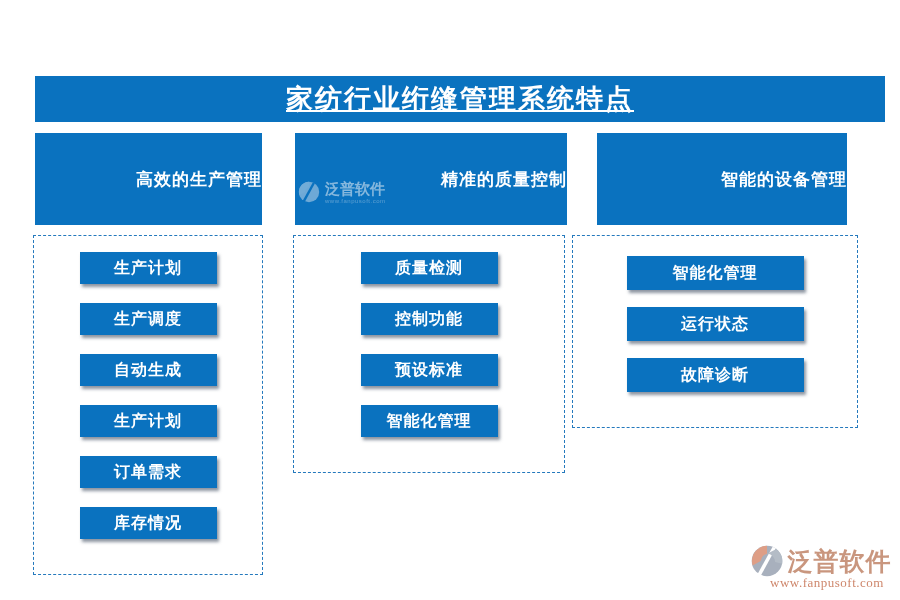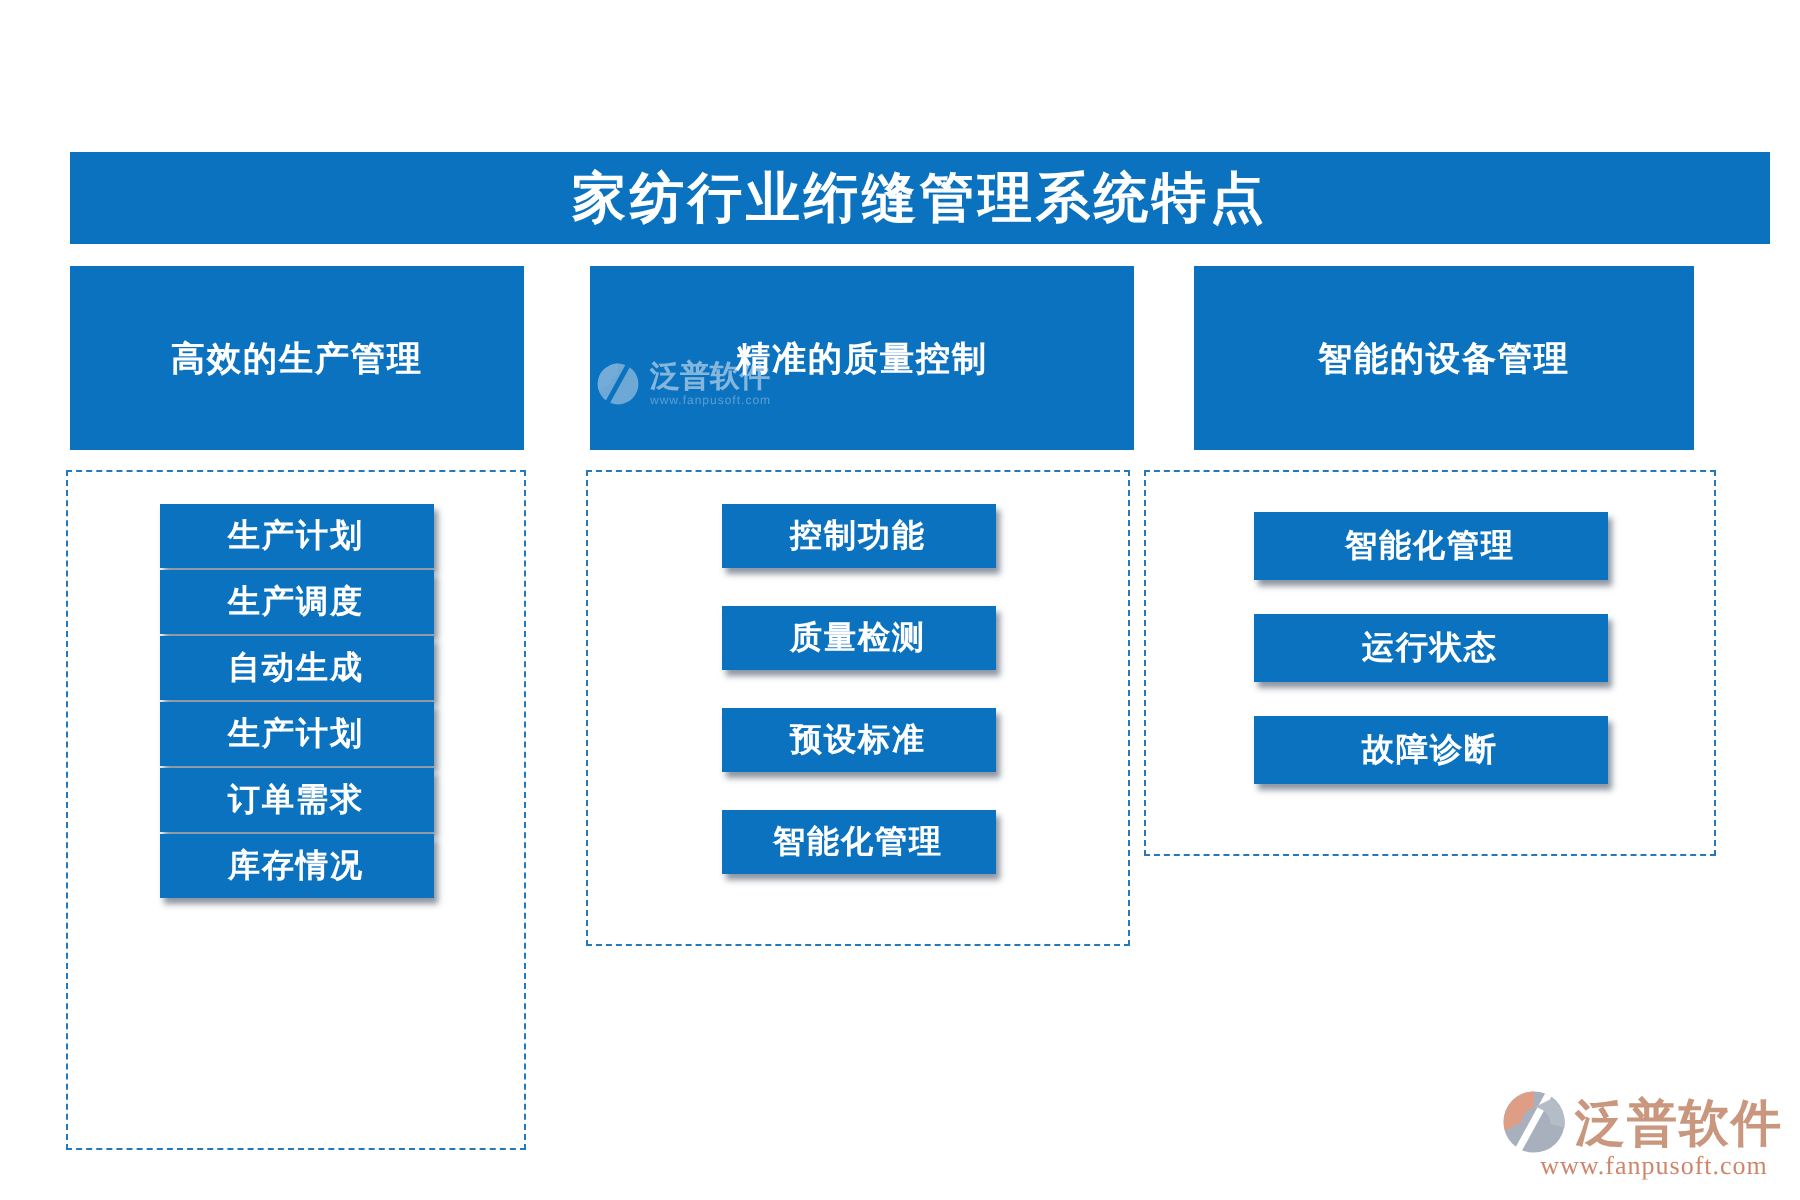--- a/index.html
+++ b/index.html
@@ -21,40 +21,41 @@
 
   
   .title-bar{
     position:absolute;left:35px;top:76px;width:850px;height:46px;
     background:var(--primary-blue);
     display:flex;align-items:center;justify-content:center;
   }
   .title-bar h1{
     color:#fff;font-size:27px;font-weight:bold;letter-spacing:2px;
     font-family:"DejaVu Sans","Liberation Sans",sans-serif;
+    text-decoration:underline;
   }
 
   
   .col-header{
     position:absolute;top:133px;height:92px;
     background:var(--primary-blue);
-    display:flex;align-items:center;justify-content:center;
+    display:flex;align-items:center;justify-content:flex-end;
     color:#fff;font-size:17px;font-weight:bold;letter-spacing:1px;
   }
   .col-header.h1{left:35px;width:227px;}
   .col-header.h2{left:295px;width:272px;}
   .col-header.h3{left:597px;width:250px;}
 
   
   .feature-box{
     position:absolute;top:235px;
     border:1px dashed var(--dashed-border);
     display:flex;flex-direction:column;align-items:center;
   }
-  .feature-box.b1{left:33px;width:230px;height:340px;padding-top:16px;gap:1px;}
+  .feature-box.b1{left:33px;width:230px;height:340px;padding-top:16px;gap:19px;}
   .feature-box.b2{left:293px;width:272px;height:238px;padding-top:16px;gap:19px;}
   .feature-box.b3{left:572px;width:286px;height:193px;padding-top:20px;gap:17px;}
 
   .feature-btn{
     background:var(--primary-blue);
     color:#fff;font-size:16px;font-weight:bold;letter-spacing:1px;
     display:flex;align-items:center;justify-content:center;
     width:137px;height:32px;flex:0 0 auto;
     box-shadow:2px 3px 3px rgba(30,45,70,.5);
   }
@@ -127,22 +128,22 @@
   <div class="feature-box b1">
     <div class="feature-btn">生产计划</div>
     <div class="feature-btn">生产调度</div>
     <div class="feature-btn">自动生成</div>
     <div class="feature-btn">生产计划</div>
     <div class="feature-btn">订单需求</div>
     <div class="feature-btn">库存情况</div>
   </div>
 
   <div class="feature-box b2">
+    <div class="feature-btn">质量检测</div>
     <div class="feature-btn">控制功能</div>
-    <div class="feature-btn">质量检测</div>
     <div class="feature-btn">预设标准</div>
     <div class="feature-btn">智能化管理</div>
   </div>
 
   <div class="feature-box b3">
     <div class="feature-btn">智能化管理</div>
     <div class="feature-btn">运行状态</div>
     <div class="feature-btn">故障诊断</div>
   </div>
 

